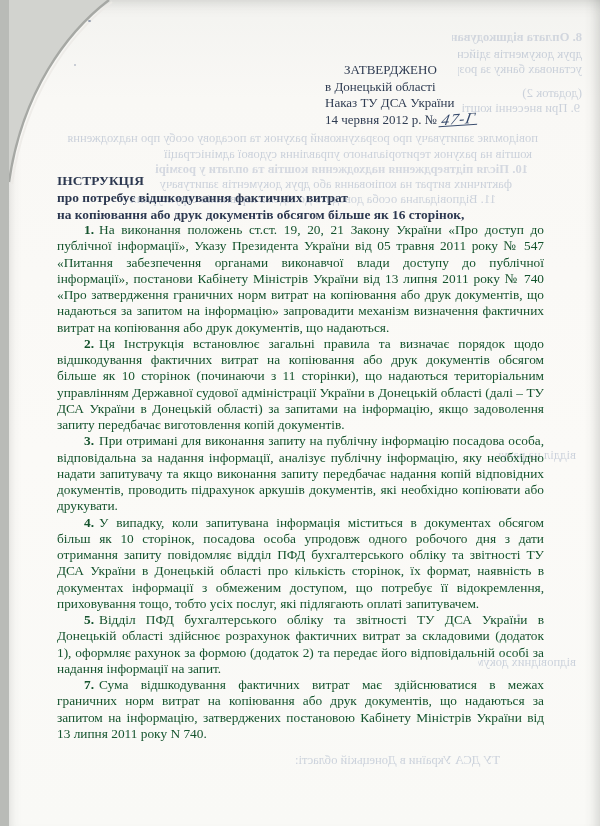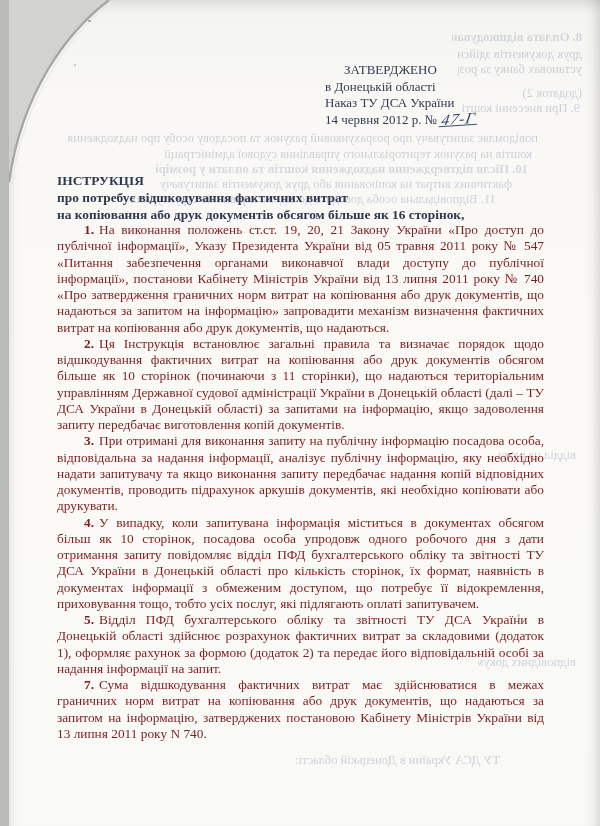--- a/index.html
+++ b/index.html
@@ -46,21 +46,21 @@
     letter-spacing:1px;
     line-height:13px;
   }
   .title-block{
     position:absolute;left:57px;top:133px;width:487px;
     font-weight:bold;
     font-size:13.4px;line-height:16.9px;color:#2c3850;margin-top:40px;
   }
   .body-block{
     position:absolute;left:57px;top:222px;width:487px;
-    font-size:13.35px;line-height:16.25px;color:#7f1d1d;
+    font-size:13.35px;line-height:16.25px;color:#14532d;
     text-align:justify;
   }
   .body-block p{margin:0;text-indent:27px;}
   .pnum{font-weight:bold;margin-right:5px;}
 </style>
 </head>
 <body>
 
 <div class="page"></div>
 

